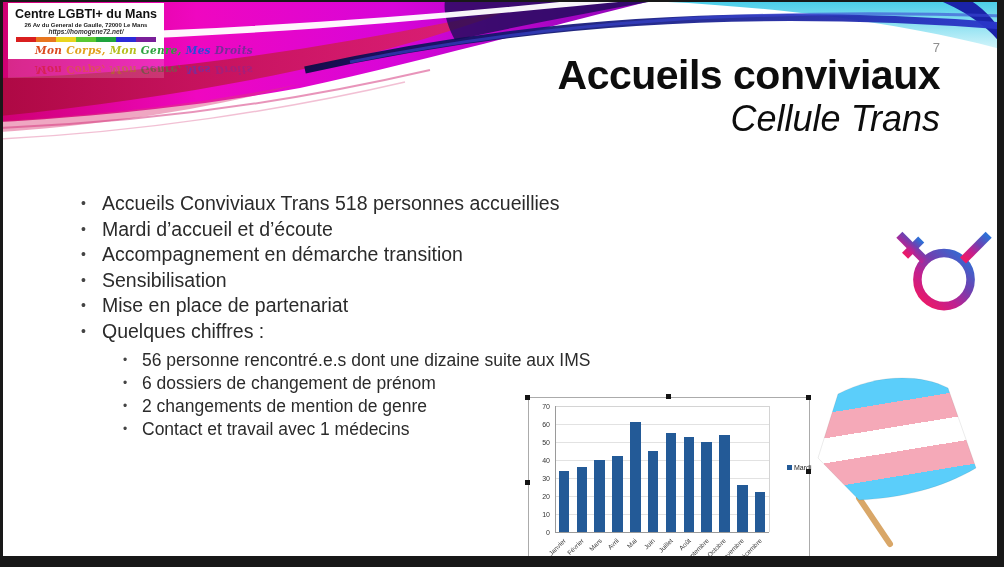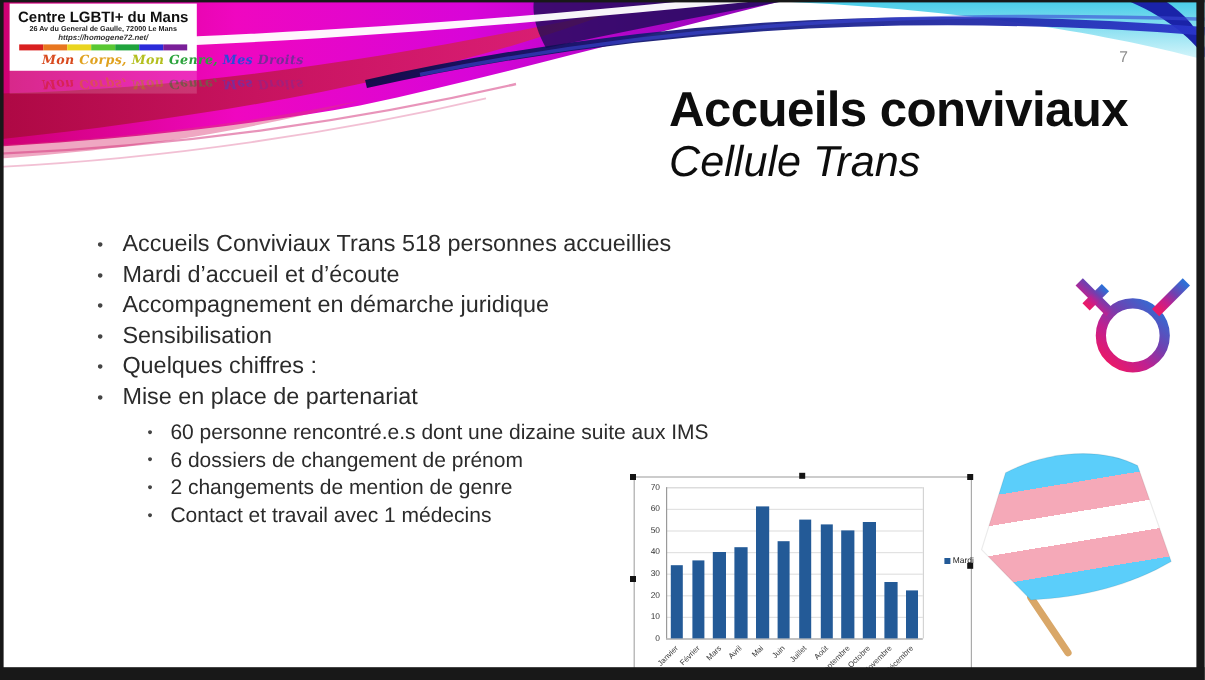--- a/index.html
+++ b/index.html
@@ -20,21 +20,21 @@
   .logo-address{font-size:6px;font-weight:bold;color:#222;margin-top:1px;}
   .logo-site{font-size:6.5px;font-style:italic;font-weight:bold;color:#333;}
   .rainbow{display:flex;height:5px;margin:2px 5px 2px;}
   .rainbow i{flex:1;display:block;}
   .slogan{font-family:"DejaVu Serif",serif;font-style:italic;font-weight:bold;
           font-size:10.5px;letter-spacing:.3px;white-space:nowrap;line-height:13px;margin-left:24px;}
   .logo-reflection{transform:scaleY(-1);opacity:.45;background:rgba(255,255,255,.35);
           padding:2px 3px 4px;}
   
   .page-number{position:absolute;right:64px;top:40px;font-size:13px;color:#8f8f8f;z-index:6;}
-  .title-block{position:absolute;right:64px;top:68px;text-align:left;z-index:6;color:#0d0d0d;margin-left:36px;}
+  .title-block{position:absolute;right:64px;top:52px;text-align:right;z-index:6;color:#0d0d0d;margin-left:36px;}
   .slide-title{font-size:41px;font-weight:bold;line-height:46px;letter-spacing:-.5px;}
   .slide-subtitle{font-size:36px;font-style:italic;font-weight:400;line-height:42px;}
   
   .content{position:absolute;left:78px;top:191px;width:850px;z-index:6;color:#2b2b2b;}
   .content ul{list-style:none;margin:0;padding:0;}
   ul.main-list li{font-size:19.5px;line-height:25.6px;padding-left:24px;position:relative;}
   ul.main-list li::before{content:"•";position:absolute;left:3px;font-size:14px;color:#444;}
   ul.sub-list{margin:4px 0 0 44px;}
   ul.sub-list li{font-size:17.5px;line-height:23px;padding-left:20px;position:relative;}
   ul.sub-list li::before{content:"•";position:absolute;left:1px;font-size:12px;color:#444;}
@@ -120,27 +120,27 @@
   <div class="page-number">7</div>
   <div class="title-block">
     <div class="slide-title">Accueils conviviaux</div>
     <div class="slide-subtitle">Cellule Trans</div>
   </div>
 
   <div class="content">
     <ul class="main-list">
         <li>Accueils Conviviaux Trans 518 personnes accueillies</li>
         <li>Mardi d’accueil et d’écoute</li>
-        <li>Accompagnement en démarche juridique</li>
+        <li>Accompagnement en démarche transition</li>
         <li>Sensibilisation</li>
+        <li>Mise en place de partenariat</li>
         <li>Quelques chiffres :</li>
-        <li>Mise en place de partenariat</li>
       </ul>
     <ul class="sub-list">
-        <li>60 personne rencontré.e.s dont une dizaine suite aux IMS</li>
+        <li>56 personne rencontré.e.s dont une dizaine suite aux IMS</li>
         <li>6 dossiers de changement de prénom</li>
         <li>2 changements de mention de genre</li>
         <li>Contact et travail avec 1 médecins</li>
       </ul>
   </div>
 
   <div id="chart">
       <div class="ytick" style="left: 0px; top: 130.5px; width: 21px;">0</div>
       <div class="gridline" style="left: 26px; top: 116px; width: 214px;"></div>
       <div class="ytick" style="left: 0px; top: 112.5px; width: 21px;">10</div>

